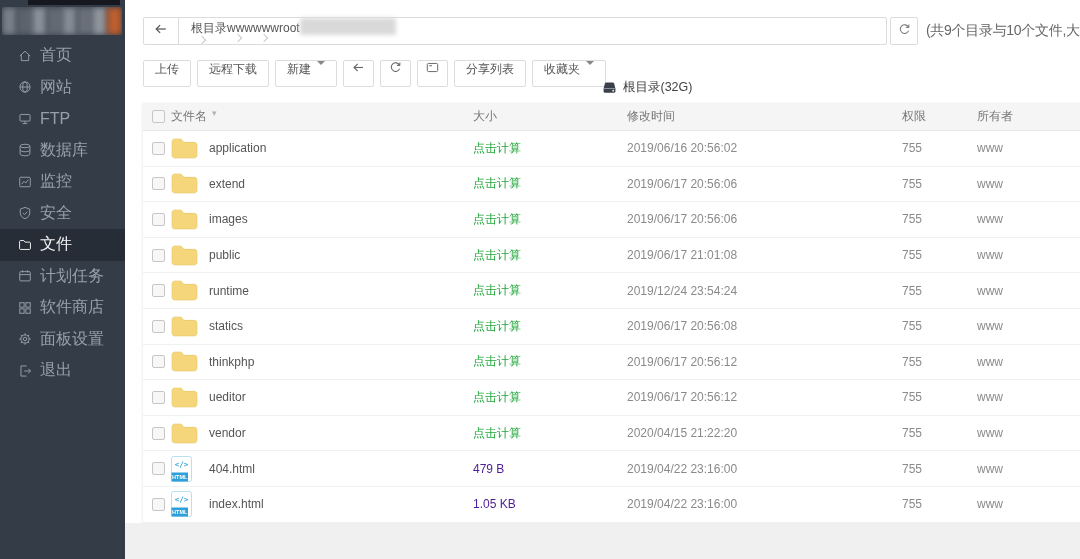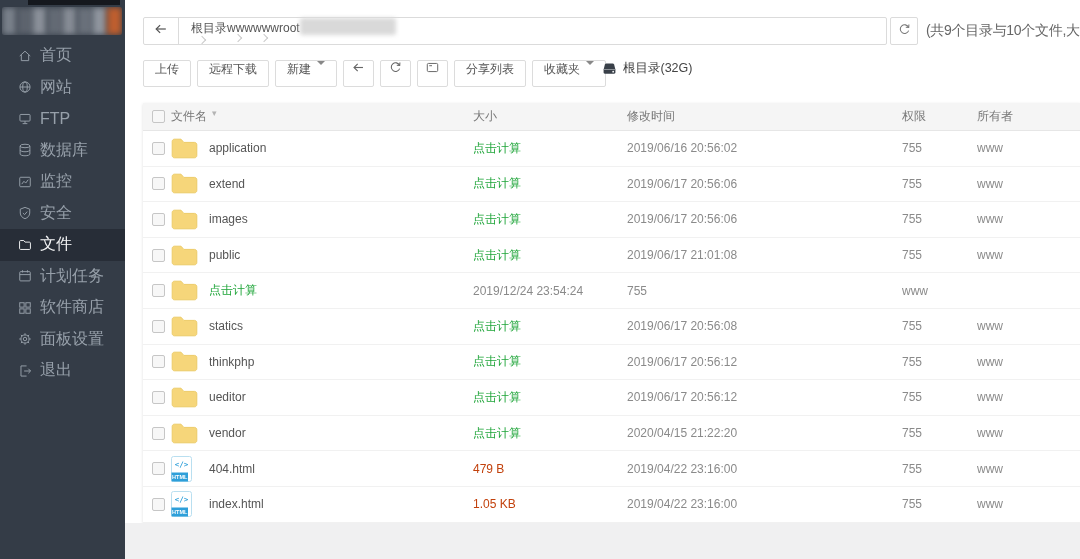--- a/index.html
+++ b/index.html
@@ -45,40 +45,40 @@
   .summary .green { color:#20a53a; cursor:pointer; }
 
   .toolbar { position:absolute; left:18px; top:60px; display:flex; align-items:center; }
   .tb-btn { height:27px; margin-right:6px; padding:0 11px; border:1px solid #dcdcdc; border-radius:2px;
             background:#fff; font-size:12px; color:#555; display:flex; align-items:flex-start; cursor:pointer; }
   .tb-btn.icon-only { padding:0 8px; }
   .tb-icon { display:inline-flex; color:#666; }
   .tb-icon svg { width:13px; height:13px; display:block; }
   .caret { margin-left:6px; width:0; height:0; border-left:4px solid transparent;
            border-right:4px solid transparent; border-top:4px solid #888; }
-  .disk-info { display:flex; align-items:center; margin-left:14px; font-size:12.5px; color:#444; }
+  .disk-info { display:flex; align-items:center; margin-left:14px; font-size:12.5px; color:#444;margin-top:19px; }
   .disk-icon { display:inline-flex; margin-right:6px; color:#394049; }
   .disk-icon svg { width:15px; height:15px; }
 
   
   .file-table { position:absolute; left:18px; top:103px; width:937px; background:#fff;
                 box-shadow:0 1px 3px rgba(0,0,0,.13); }
   .grid-cols { display:grid; grid-template-columns:28px 38px 264px 154px 275px 75px 1fr; align-items:center; }
   .thead { height:28px; background:#f5f5f5; border-bottom:1px solid #e6e6e6; font-size:12px; color:#777; }
   .cell-cb { padding-left:9px; display:flex; align-items:center; }
   .cb { width:13px; height:13px; border:1px solid #c6c6c6; border-radius:2px; background:#f7f7f7;
         display:inline-block; cursor:pointer; }
   .th-name { grid-column:2/4; display:flex; align-items:flex-start; cursor:pointer; }
   .sort-caret { margin-left:5px; color:#b3b3b3; font-size:9px; }
   .th-size{grid-column:4}.th-time{grid-column:5}.th-perm{grid-column:6}.th-owner{grid-column:7}
   .file-row { height:35.6px; border-bottom:1px solid #f1f1f1; font-size:12px; }
   .cell-icon { display:flex; align-items:center; }
   .cell-icon svg { display:block; }
   .cell-name { color:#555; text-decoration:none; cursor:pointer; }
-  .cell-size { color:#c2410c; }
+  .cell-size { color:#4c1d95; }
   .cell-size.link { color:#20a53a; cursor:pointer; }
   .cell-time,.cell-perm,.cell-owner { color:#8a8a8a; }
 
   .bottom-strip { position:absolute; left:0; right:0; top:523px; bottom:0; background:#f0f0f1; }
 </style>
 </head>
 <body>
 
 <div class="app">
 
@@ -409,20 +409,21 @@
 
   <div class="file-row grid-cols">
     <span class="cell-cb">
               <span class="cb"></span>
             </span>
     <span class="cell-icon">
               <svg width="27" height="21" viewBox="0 0 27 21">
                 <path d="M1.2 3.4 C1.2 2.2 2.2 1.2 3.4 1.2 H10 L12.8 4.4 H23.6 C24.8 4.4 25.8 5.4 25.8 6.6 V17.6 C25.8 18.8 24.8 19.8 23.6 19.8 H3.4 C2.2 19.8 1.2 18.8 1.2 17.6 Z" fill="#f6d67a" stroke="#eccb67"></path>
               </svg>
             </span>
+    <a class="cell-name">runtime</a>
     <span class="cell-size link">点击计算</span>
     <span class="cell-time">2019/12/24 23:54:24</span>
     <span class="cell-perm">755</span>
     <span class="cell-owner">www</span>
   </div>
 
   <div class="file-row grid-cols">
     <span class="cell-cb">
               <span class="cb"></span>
             </span>

